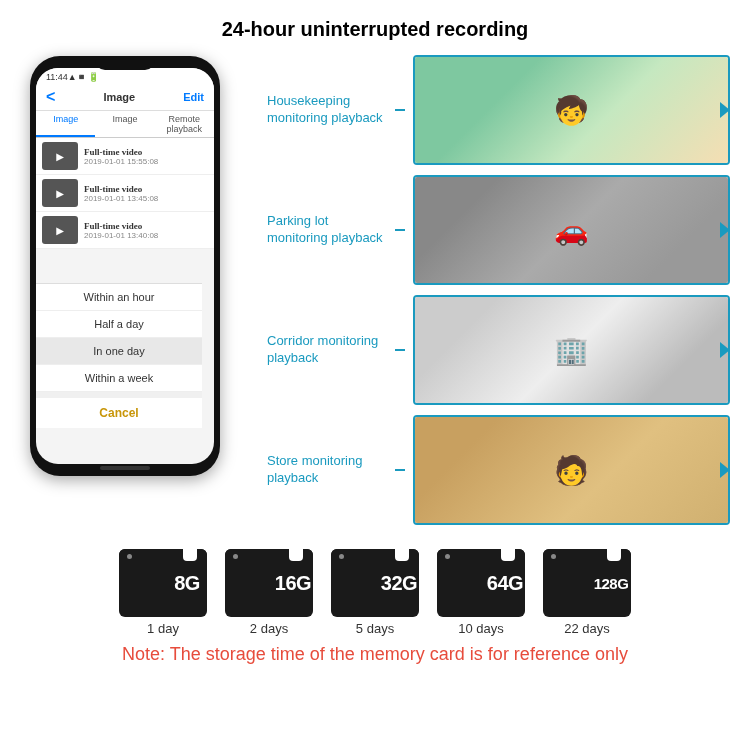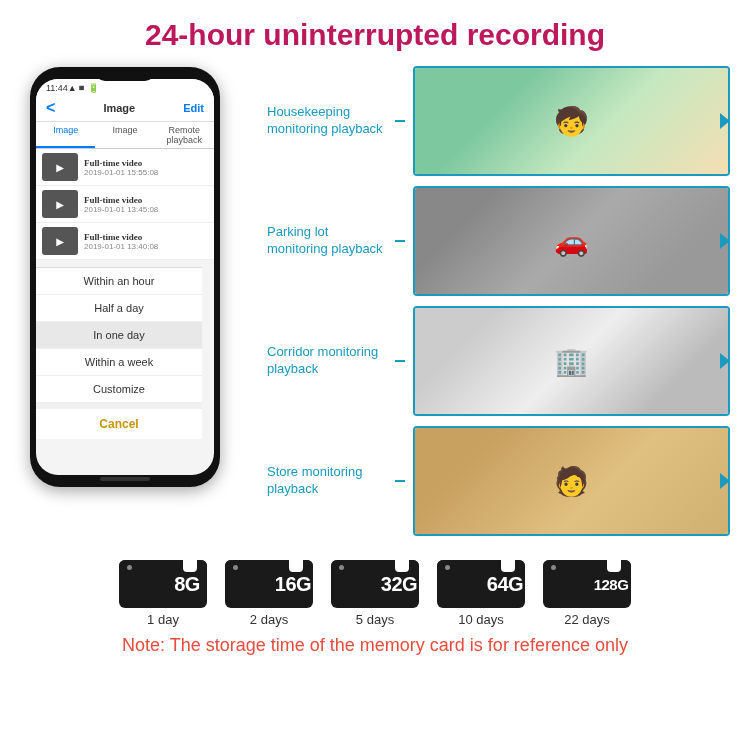--- a/index.html
+++ b/index.html
@@ -11,23 +11,23 @@
       overflow: hidden;
       position: relative;
     }
 
     
     .header {
       text-align: center;
       padding: 18px 0 10px;
     }
     .header h1 {
-      font-size: 30px;
+      font-size: 20px;
       font-weight: 700;
-      color: #be185d;
+      color: #000000;
     }
 
     
     .main {
       display: flex;
       flex-direction: row;
       padding: 0 20px;
       gap: 10px;
       height: 490px;
     }
@@ -258,21 +258,21 @@
       margin-bottom: 6px;
     }
     .sdcard-item {
       display: flex;
       flex-direction: column;
       align-items: center;
       gap: 4px;
     }
     .sdcard {
       width: 88px;
-      height: 48px;
+      height: 68px;
       background: #1a1a1a;
       border-radius: 6px 6px 6px 6px;
       position: relative;
       display: flex;
       align-items: center;
       justify-content: center;
       padding-left: 48px;
     }
     .sdcard::before {
       content: '';
@@ -389,21 +389,20 @@
             <div class="phone-item-title">Full-time video</div>
             <div class="phone-item-date">2019-01-01 13:40:08</div>
           </div>
         </div>
 
         <div class="phone-dropdown">
           <div class="phone-dropdown-item">Within an hour</div>
           <div class="phone-dropdown-item">Half a day</div>
           <div class="phone-dropdown-item highlighted">In one day</div>
           <div class="phone-dropdown-item">Within a week</div>
-          <div class="phone-dropdown-item">Customize</div>
           <div class="phone-cancel-btn">Cancel</div>
         </div>
       </div>
       <div class="phone-home-bar"></div>
     </div>
   </div>
 
   <div class="right-panel">
 
     <div class="playback-row">

